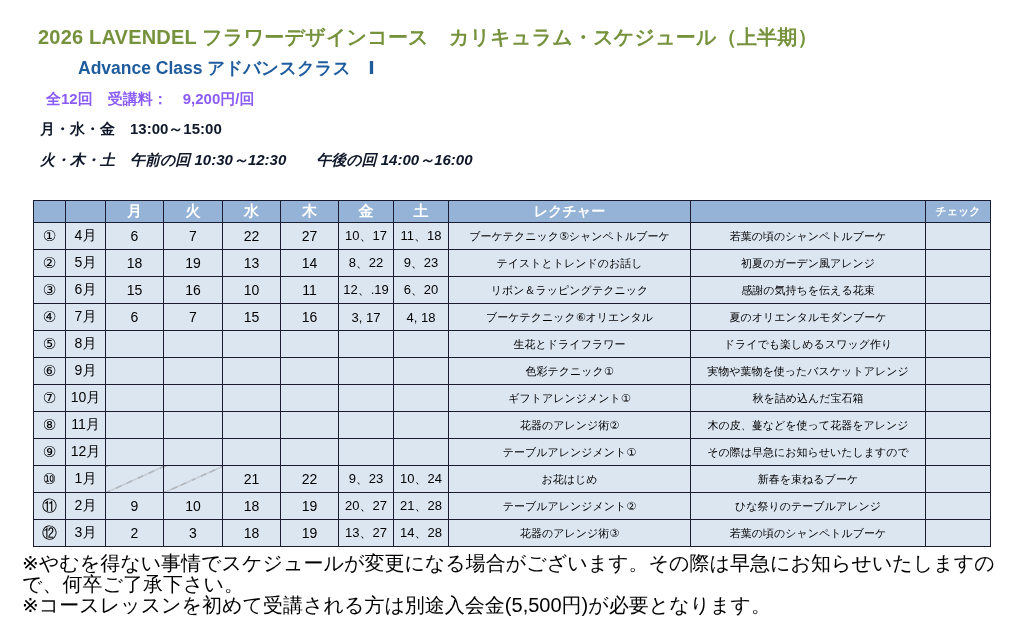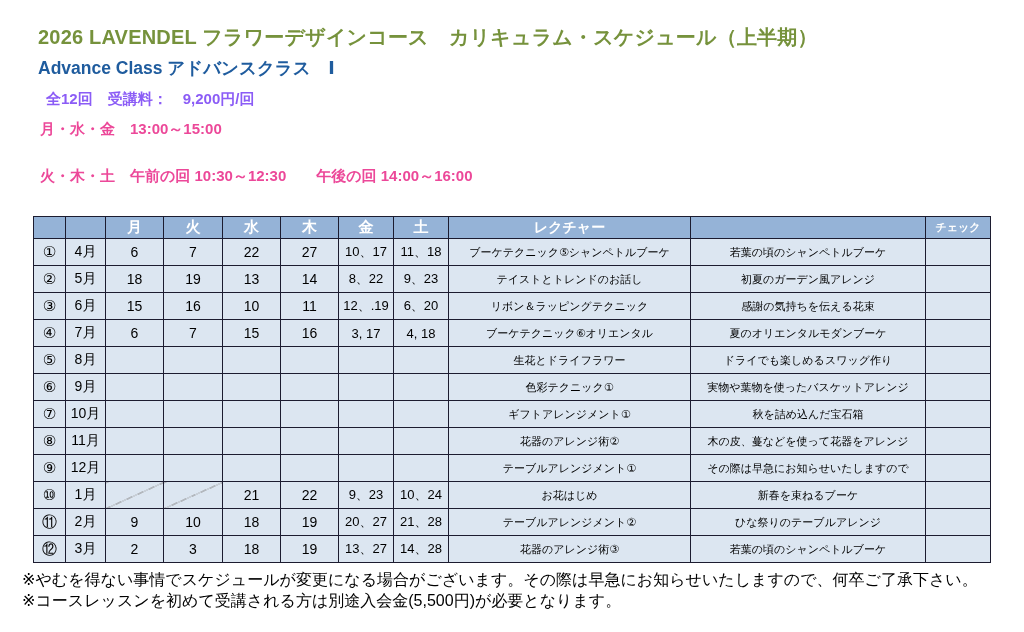--- a/index.html
+++ b/index.html
@@ -3,25 +3,25 @@
 <meta charset="utf-8">
 <style>
   html,body{margin:0;padding:0;}
   body{
     width:1024px;height:632px;background:#ffffff;overflow:hidden;
     font-family:"Liberation Sans","DejaVu Sans",sans-serif;
     -webkit-font-smoothing:antialiased;
   }
   .doc{padding:26px 0 0 38px;}
   .title{color:#76923C;font-weight:bold;font-size:20px;line-height:22px;letter-spacing:0.2px;}
-  .subtitle{color:#1F5C9E;font-weight:bold;font-size:17.5px;line-height:22px;margin-top:9px;}
-  .info{font-weight:bold;font-size:15px;line-height:19px;color:#ec4899;}
+  .subtitle{color:#1F5C9E;font-weight:bold;font-size:17.5px;line-height:22px;margin-top:9px;margin-left:40px;}
+  .info{font-weight:bold;font-size:15px;line-height:19px;color:#0f172a;}
   .info.teal{color:#8b5cf6;margin-top:10px;padding-left:8px;}
   .info.b1{margin-top:11px;padding-left:2px;}
-  .info.b2{margin-top:28px;padding-left:2px;}
+  .info.b2{margin-top:12px;padding-left:2px;font-style:italic;}
 
   table.schedule{
     border-collapse:collapse;table-layout:fixed;width:957px;
     margin:31px 0 0 -5px;
   }
   .schedule th,.schedule td{
     border:1.5px solid #1c1c30;text-align:center;vertical-align:middle;
     overflow:hidden;white-space:nowrap;padding:0 1px;
   }
   .schedule th{background:#95B3D7;color:#ffffff;font-weight:bold;font-size:15px;height:21px;}
@@ -32,21 +32,21 @@
   .schedule td:nth-child(7),.schedule td:nth-child(8){font-size:13px;}
   .schedule td:nth-child(9),.schedule td:nth-child(10){font-size:11px;}
   .schedule td.slash{
     background-image:linear-gradient(to bottom right,
       transparent 49.3%,#8a8a8a 49.3%,#8a8a8a 50.7%,transparent 50.7%);
   }
   col.c1{width:32px}col.c2{width:40px}col.c3{width:58px}col.c4{width:59px}
   col.c5{width:58px}col.c6{width:58px}col.c7{width:55px}col.c8{width:55px}
   col.c9{width:242px}col.c10{width:235px}col.c11{width:65px}
 
-  .footer{margin:6px 0 0 -16px;font-size:16px;line-height:21px;color:#000;}
+  .footer{margin:6px 0 0 -16px;font-size:20px;line-height:21px;color:#000;}
 </style>
 </head>
 <body>
 
 <div class="doc">
   <div class="title">2026 LAVENDEL フラワーデザインコース　カリキュラム・スケジュール（上半期）</div>
   <div class="subtitle">Advance Class アドバンスクラス　Ⅰ</div>
   <div class="info teal">全12回　受講料：　9,200円/回</div>
   <div class="info b1">月・水・金　13:00～15:00</div>
   <div class="info b2">火・木・土　午前の回 10:30～12:30　　午後の回 14:00～16:00</div>

